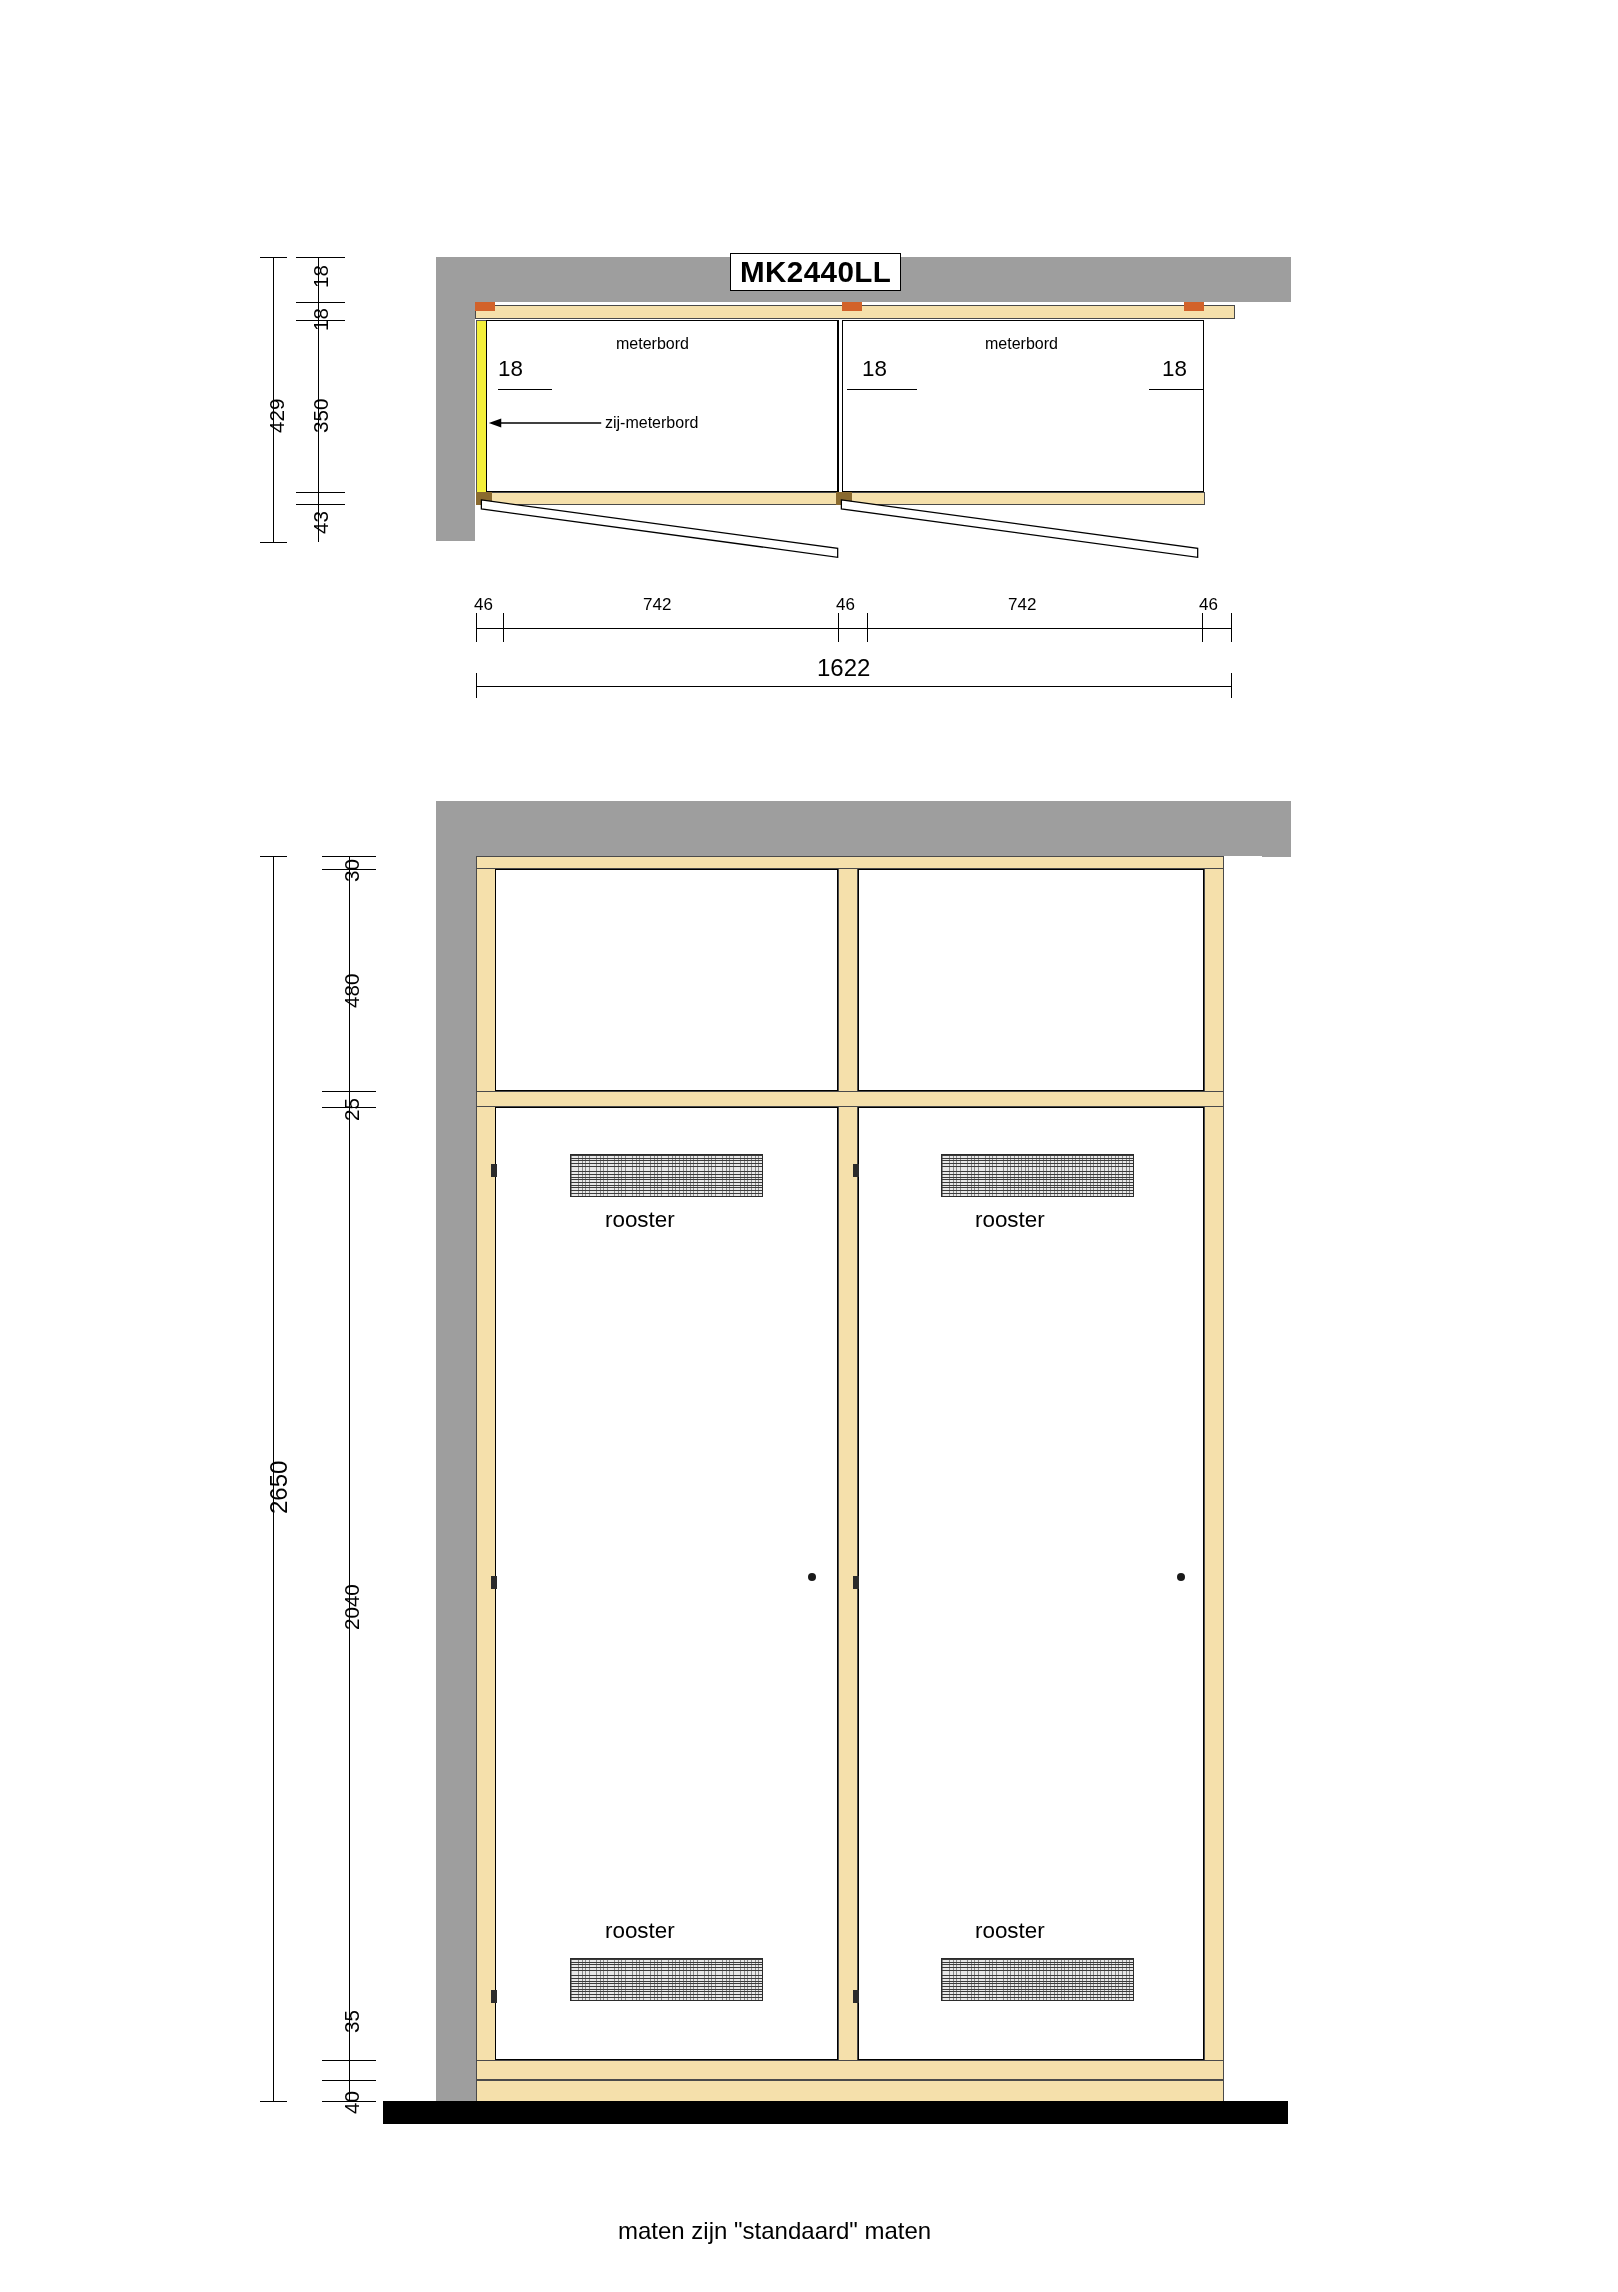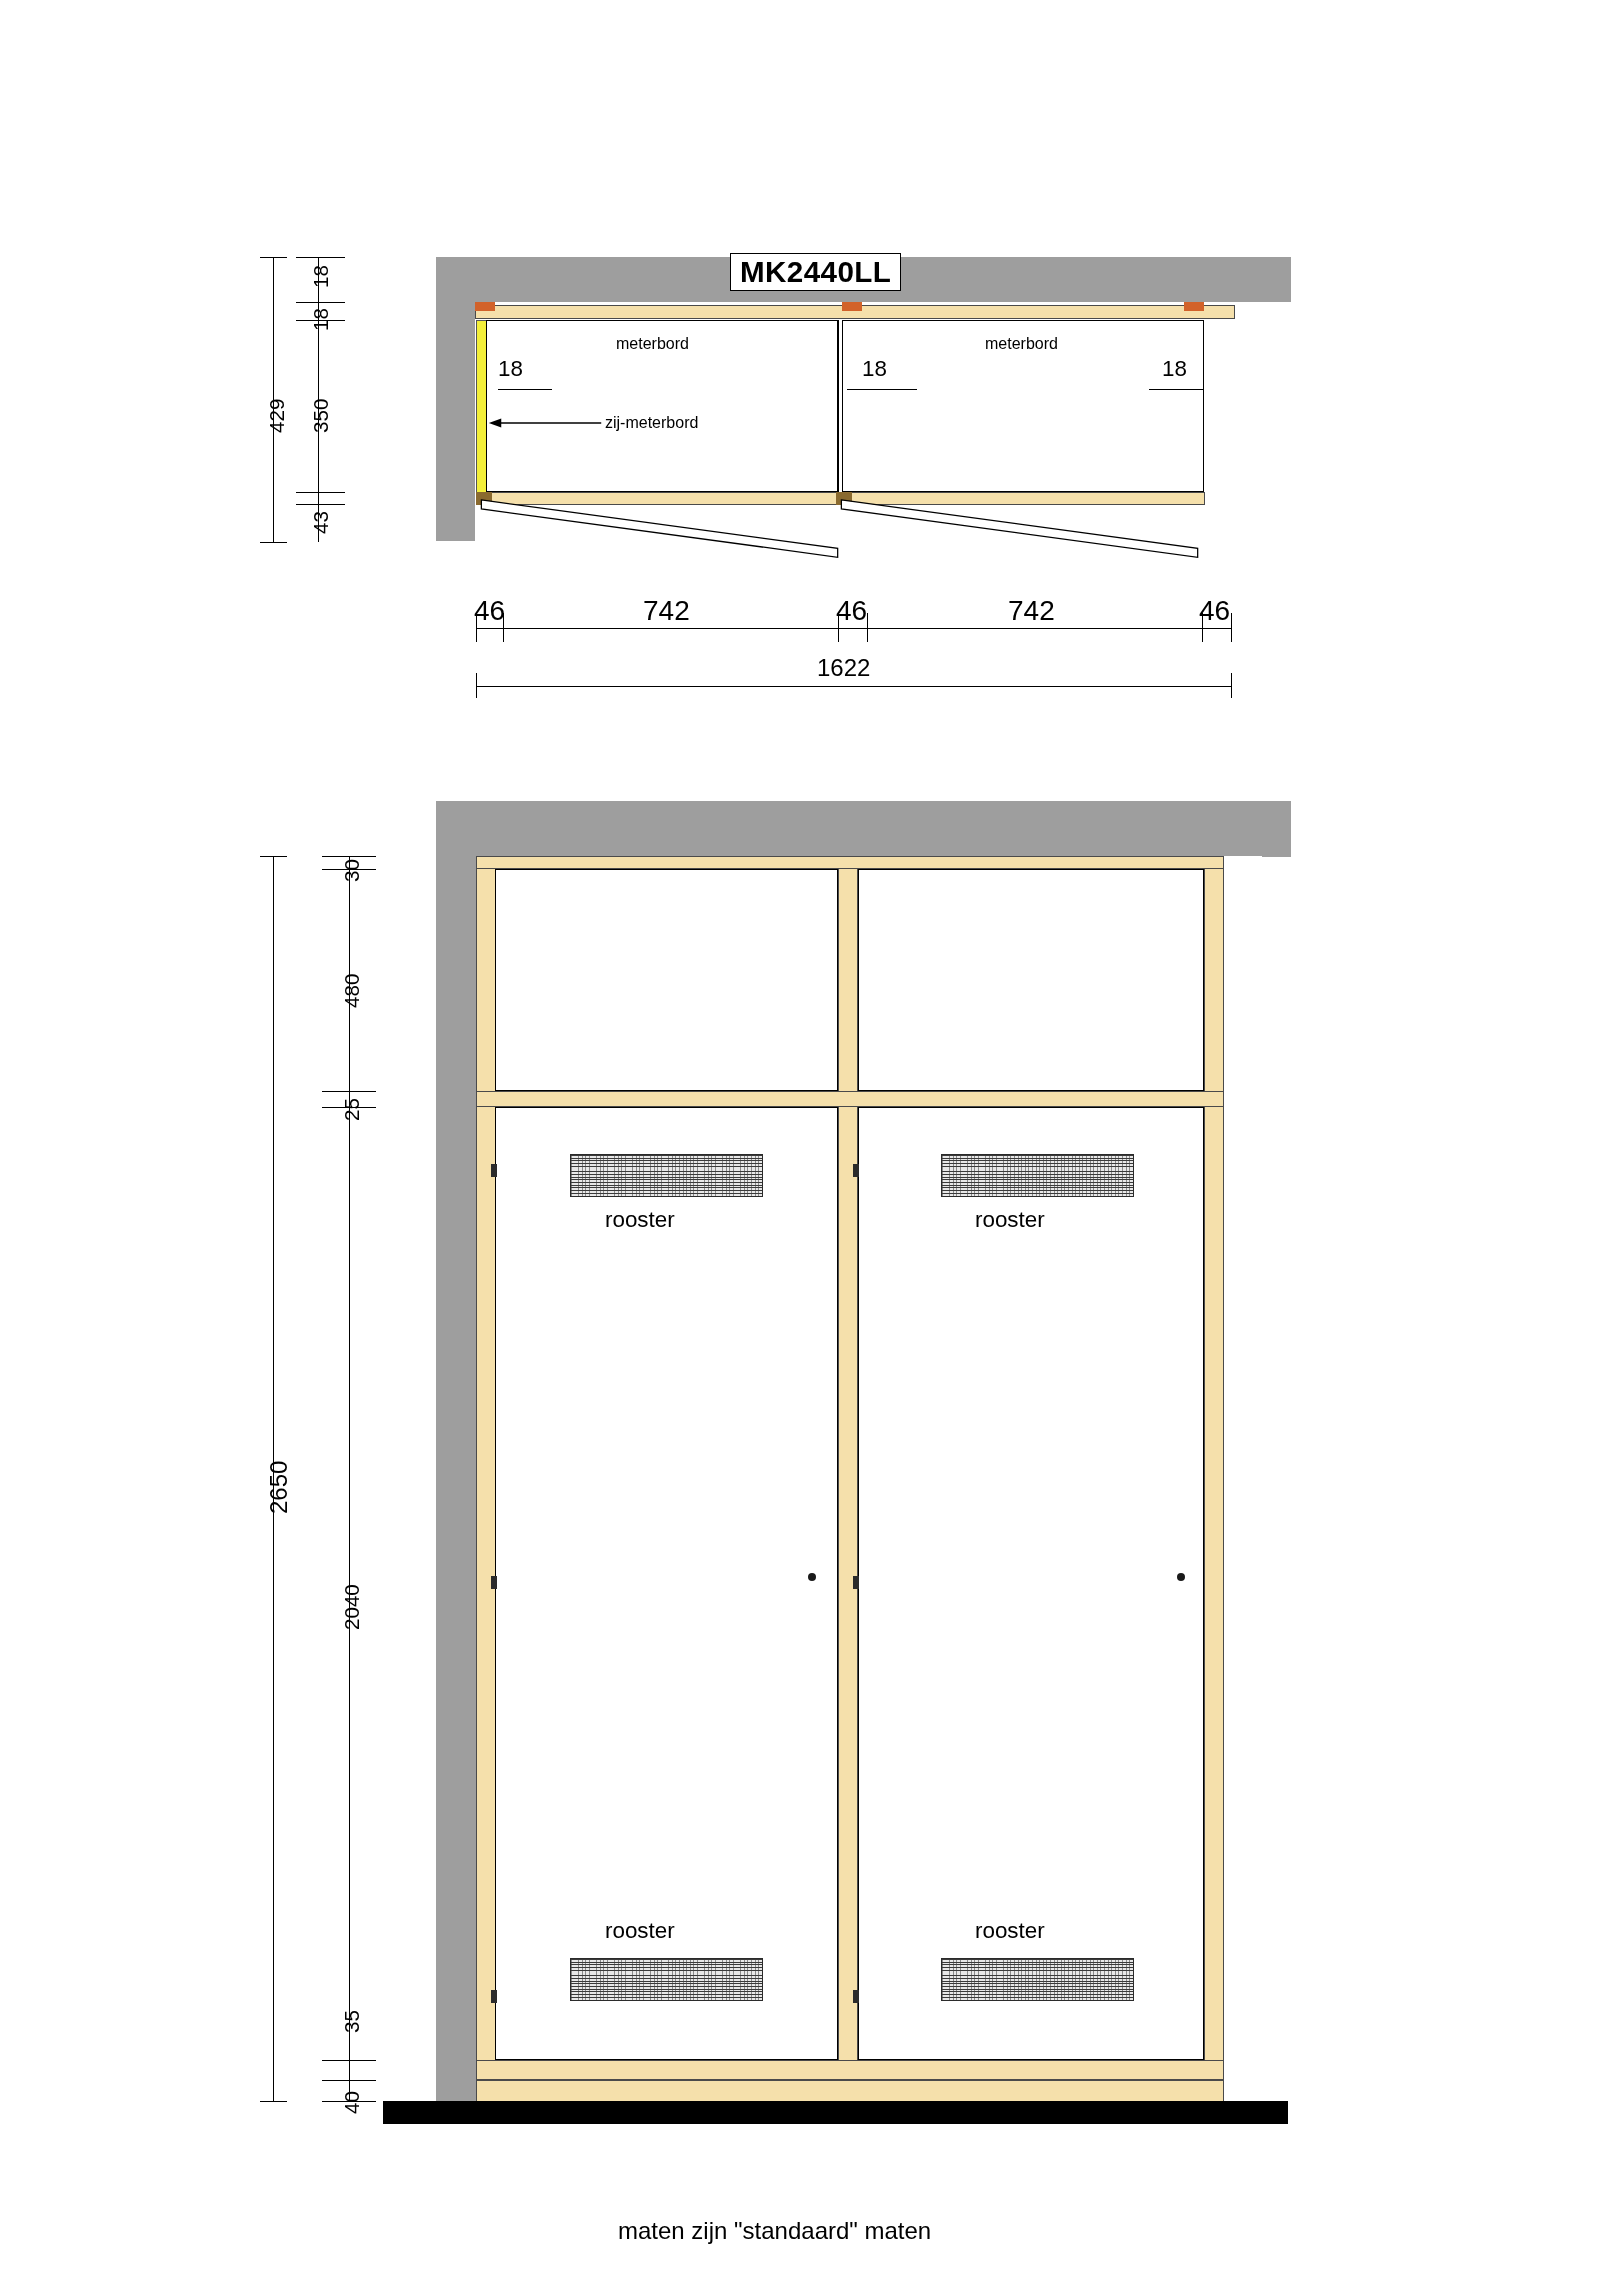--- a/index.html
+++ b/index.html
@@ -65,21 +65,21 @@
     font-size: 22.4px;
     white-space: nowrap;
   }
   .label-small {
     position: absolute;
     font-size: 16px;
     white-space: nowrap;
   }
   .dim-text {
     position: absolute;
-    font-size: 28px;
+    font-size: 17px;
     white-space: nowrap;
   }
   .dim-text-v {
     position: absolute;
     font-size: 20.6px;
     white-space: nowrap;
     transform: rotate(-90deg);
     transform-origin: left top;
   }
   .caption {

